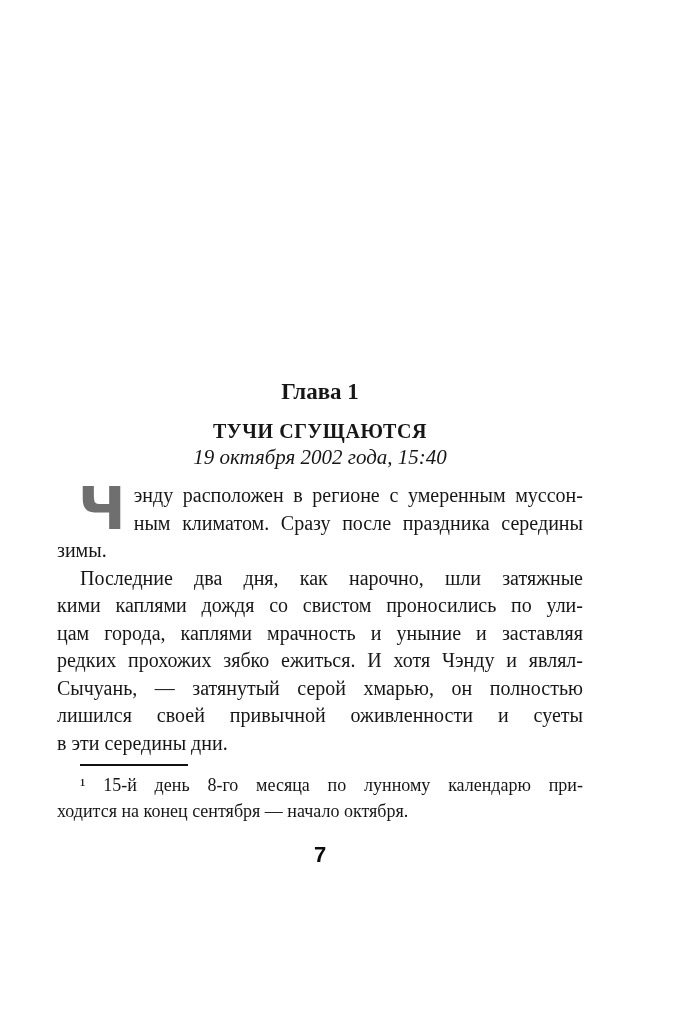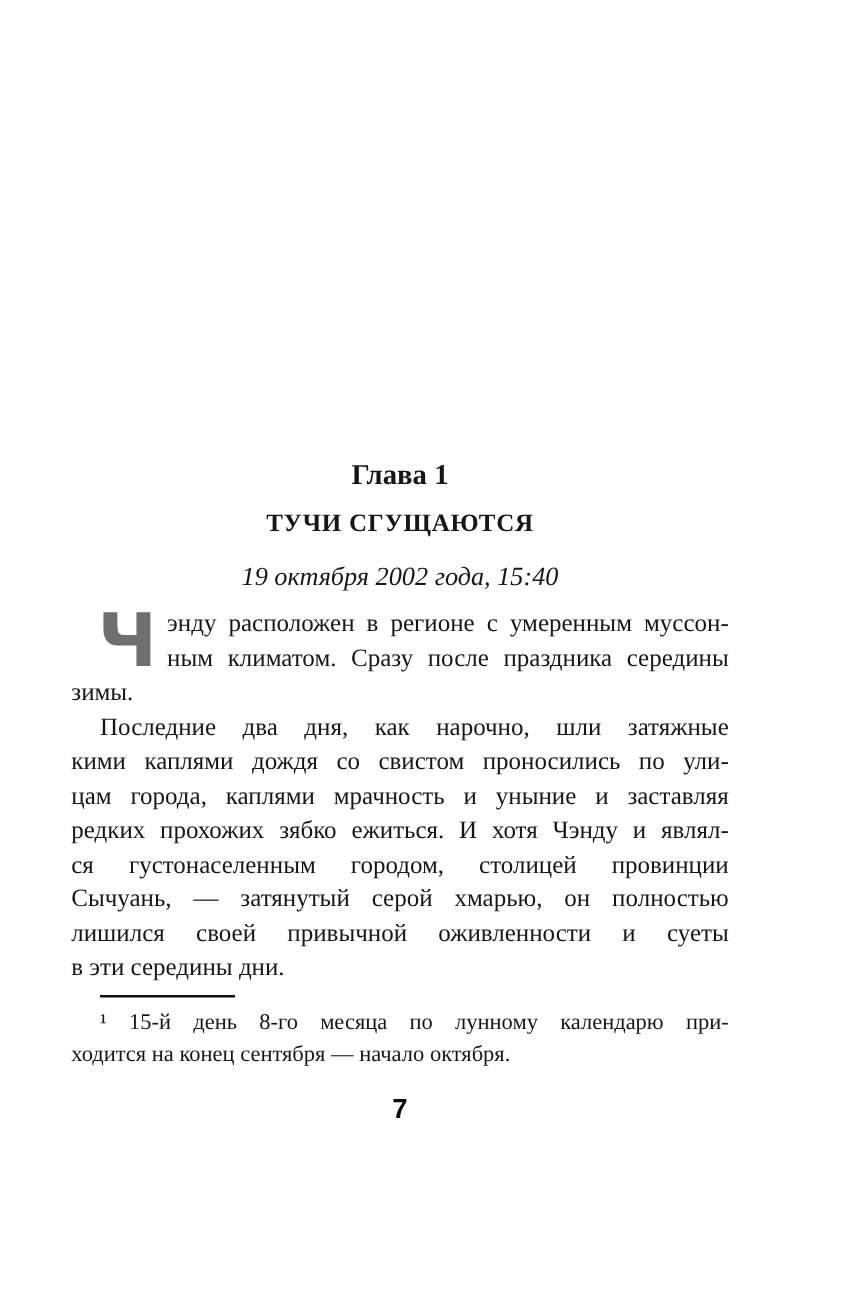--- a/index.html
+++ b/index.html
@@ -12,21 +12,21 @@
     width: 691px;
     height: 1033px;
     background: #ffffff;
     overflow: hidden;
     font-family: "Liberation Serif", serif;
     color: #161616;
   }
   .content {
     position: absolute;
     left: 57px;
-    top: 0;
+    top: 12px;
     width: 526px;
     padding-top: 366px;
   }
   .chapter-label {
     font-size: 23px;
     line-height: 27px;
     font-weight: bold;
     text-align: center;
     margin: 0;
   }
@@ -36,21 +36,21 @@
     font-weight: bold;
     letter-spacing: 0.6px;
     text-align: center;
     margin: 13px 0 0 0;
   }
   .dateline {
     font-size: 21px;
     line-height: 27px;
     font-style: italic;
     text-align: center;
-    margin-top: 16px;
+    margin-top: 0;
   }
   .body-text {
     margin-top: 11px;
   }
   .paragraph {
     margin: 0;
   }
   .line {
     font-size: 20px;
     line-height: 27.5px;
@@ -112,21 +112,20 @@
           <span class="drop-cap">Ч</span>
           <div class="line">энду расположен в регионе с умеренным муссон-</div>
           <div class="line">ным климатом. Сразу после праздника середины</div>
           <div class="line last-line">зимы.</div>
         </div>
         <div class="paragraph">
           <div class="line first-indent">Последние два дня, как нарочно, шли затяжные</div>
           <div class="line">кими каплями дождя со свистом проносились по ули-</div>
           <div class="line">цам города, каплями мрачность и уныние и заставляя</div>
           <div class="line">редких прохожих зябко ежиться. И хотя Чэнду и являл-</div>
-          <div class="line">ся густонаселенным городом, столицей провинции</div>
           <div class="line">Сычуань, — затянутый серой хмарью, он полностью</div>
           <div class="line">лишился своей привычной оживленности и суеты</div>
           <div class="line last-line">в эти середины дни.</div>
         </div>
       </div>
 
     <div class="footnote-rule"></div>
     <div class="footnote">
         <div class="line first-indent">¹ 15-й день 8-го месяца по лунному календарю при-</div>
         <div class="line last-line">ходится на конец сентября — начало октября.</div>

